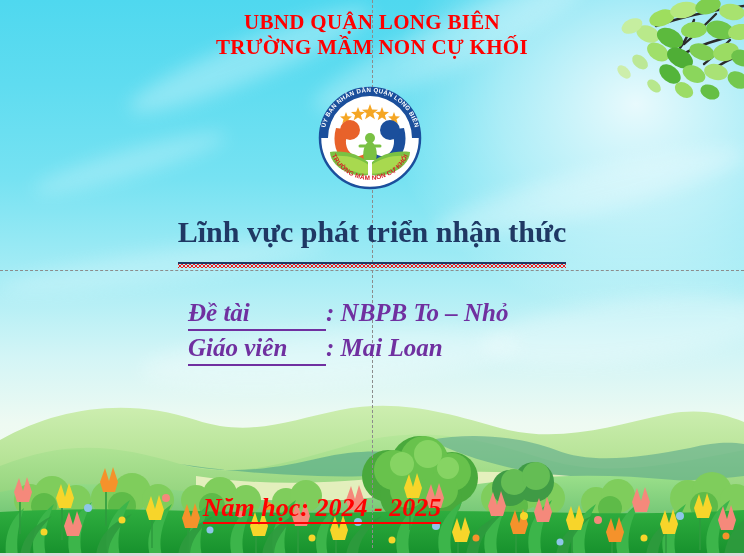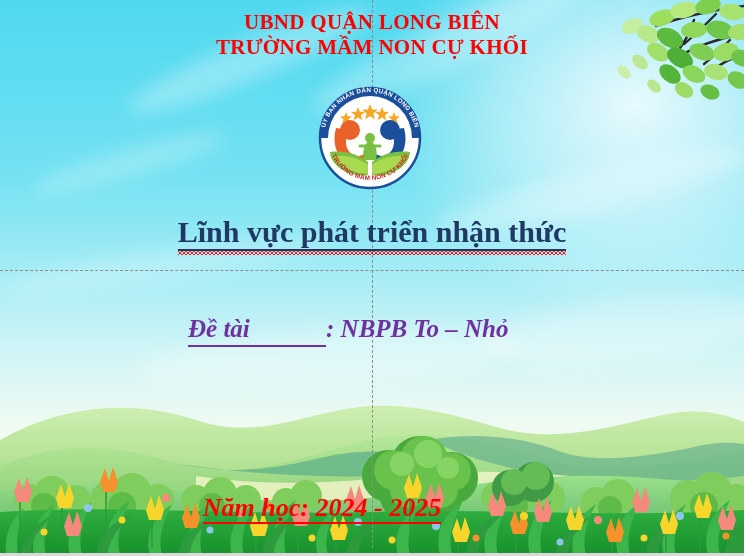--- a/index.html
+++ b/index.html
@@ -91,21 +91,21 @@
     text-align: center;
     color: #1f3864;
     font-weight: bold;
     font-size: 30px;
     line-height: 38px;
     white-space: nowrap;
   }
   .title .u {
     position: relative;
     border-bottom: 2px solid #1f3864;
-    padding-bottom: 1px;
+    padding-bottom: 14px;
   }
   .squig {
     position: absolute;
     left: 0; right: 0; bottom: -6px;
     height: 4px;
     background-image:
       linear-gradient(45deg, transparent 40%, #ff0000 40%, #ff0000 60%, transparent 60%),
       linear-gradient(-45deg, transparent 40%, #ff0000 40%, #ff0000 60%, transparent 60%);
     background-size: 4px 4px;
     background-repeat: repeat-x;
@@ -115,21 +115,21 @@
   .info {
     position: absolute;
     left: 188px; top: 296px;
     color: #7030a0;
     font-weight: bold;
     font-style: italic;
     font-size: 25px;
     line-height: 33px;
     white-space: nowrap;
   }
-  .info .row { display: block; position: relative; margin-top: 16px; }
+  .info .row { display: block; position: relative; }
   .info .lbl {
     display: inline-block;
     width: 138px;
     position: relative;
     border-bottom: 2px solid #7030a0;
   }
   .info .val { display: inline-block; position: relative; }
   .info .val.ul { border-bottom: 2px solid #7030a0; }
 
   .year {
@@ -461,19 +461,22 @@
   </div>
 
   <div class="title">
     <span class="u"><span>Lĩnh vực phát triển nhận thức</span><span class="squig"></span></span>
   </div>
 
   <div class="info">
     <span class="row">
       <span class="lbl">Đề tài</span><span>:</span> <span class="val">NBPB To – Nhỏ</span>
     </span>
+    <span class="row">
+      <span class="lbl">Giáo viên</span><span>:</span> <span class="val">Mai Loan</span>
+    </span>
   </div>
 
   <div class="year">
     <span class="u2">Năm học: 2024 - 2025</span>
   </div>
 
 </div>
 
 </body></html>

